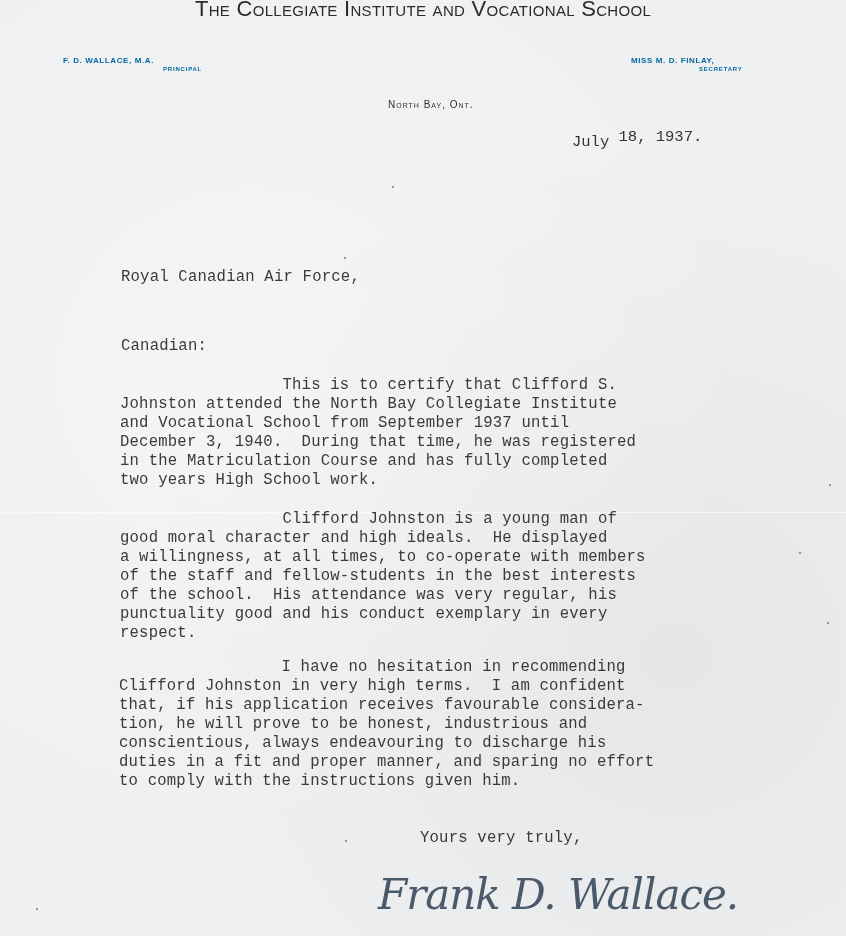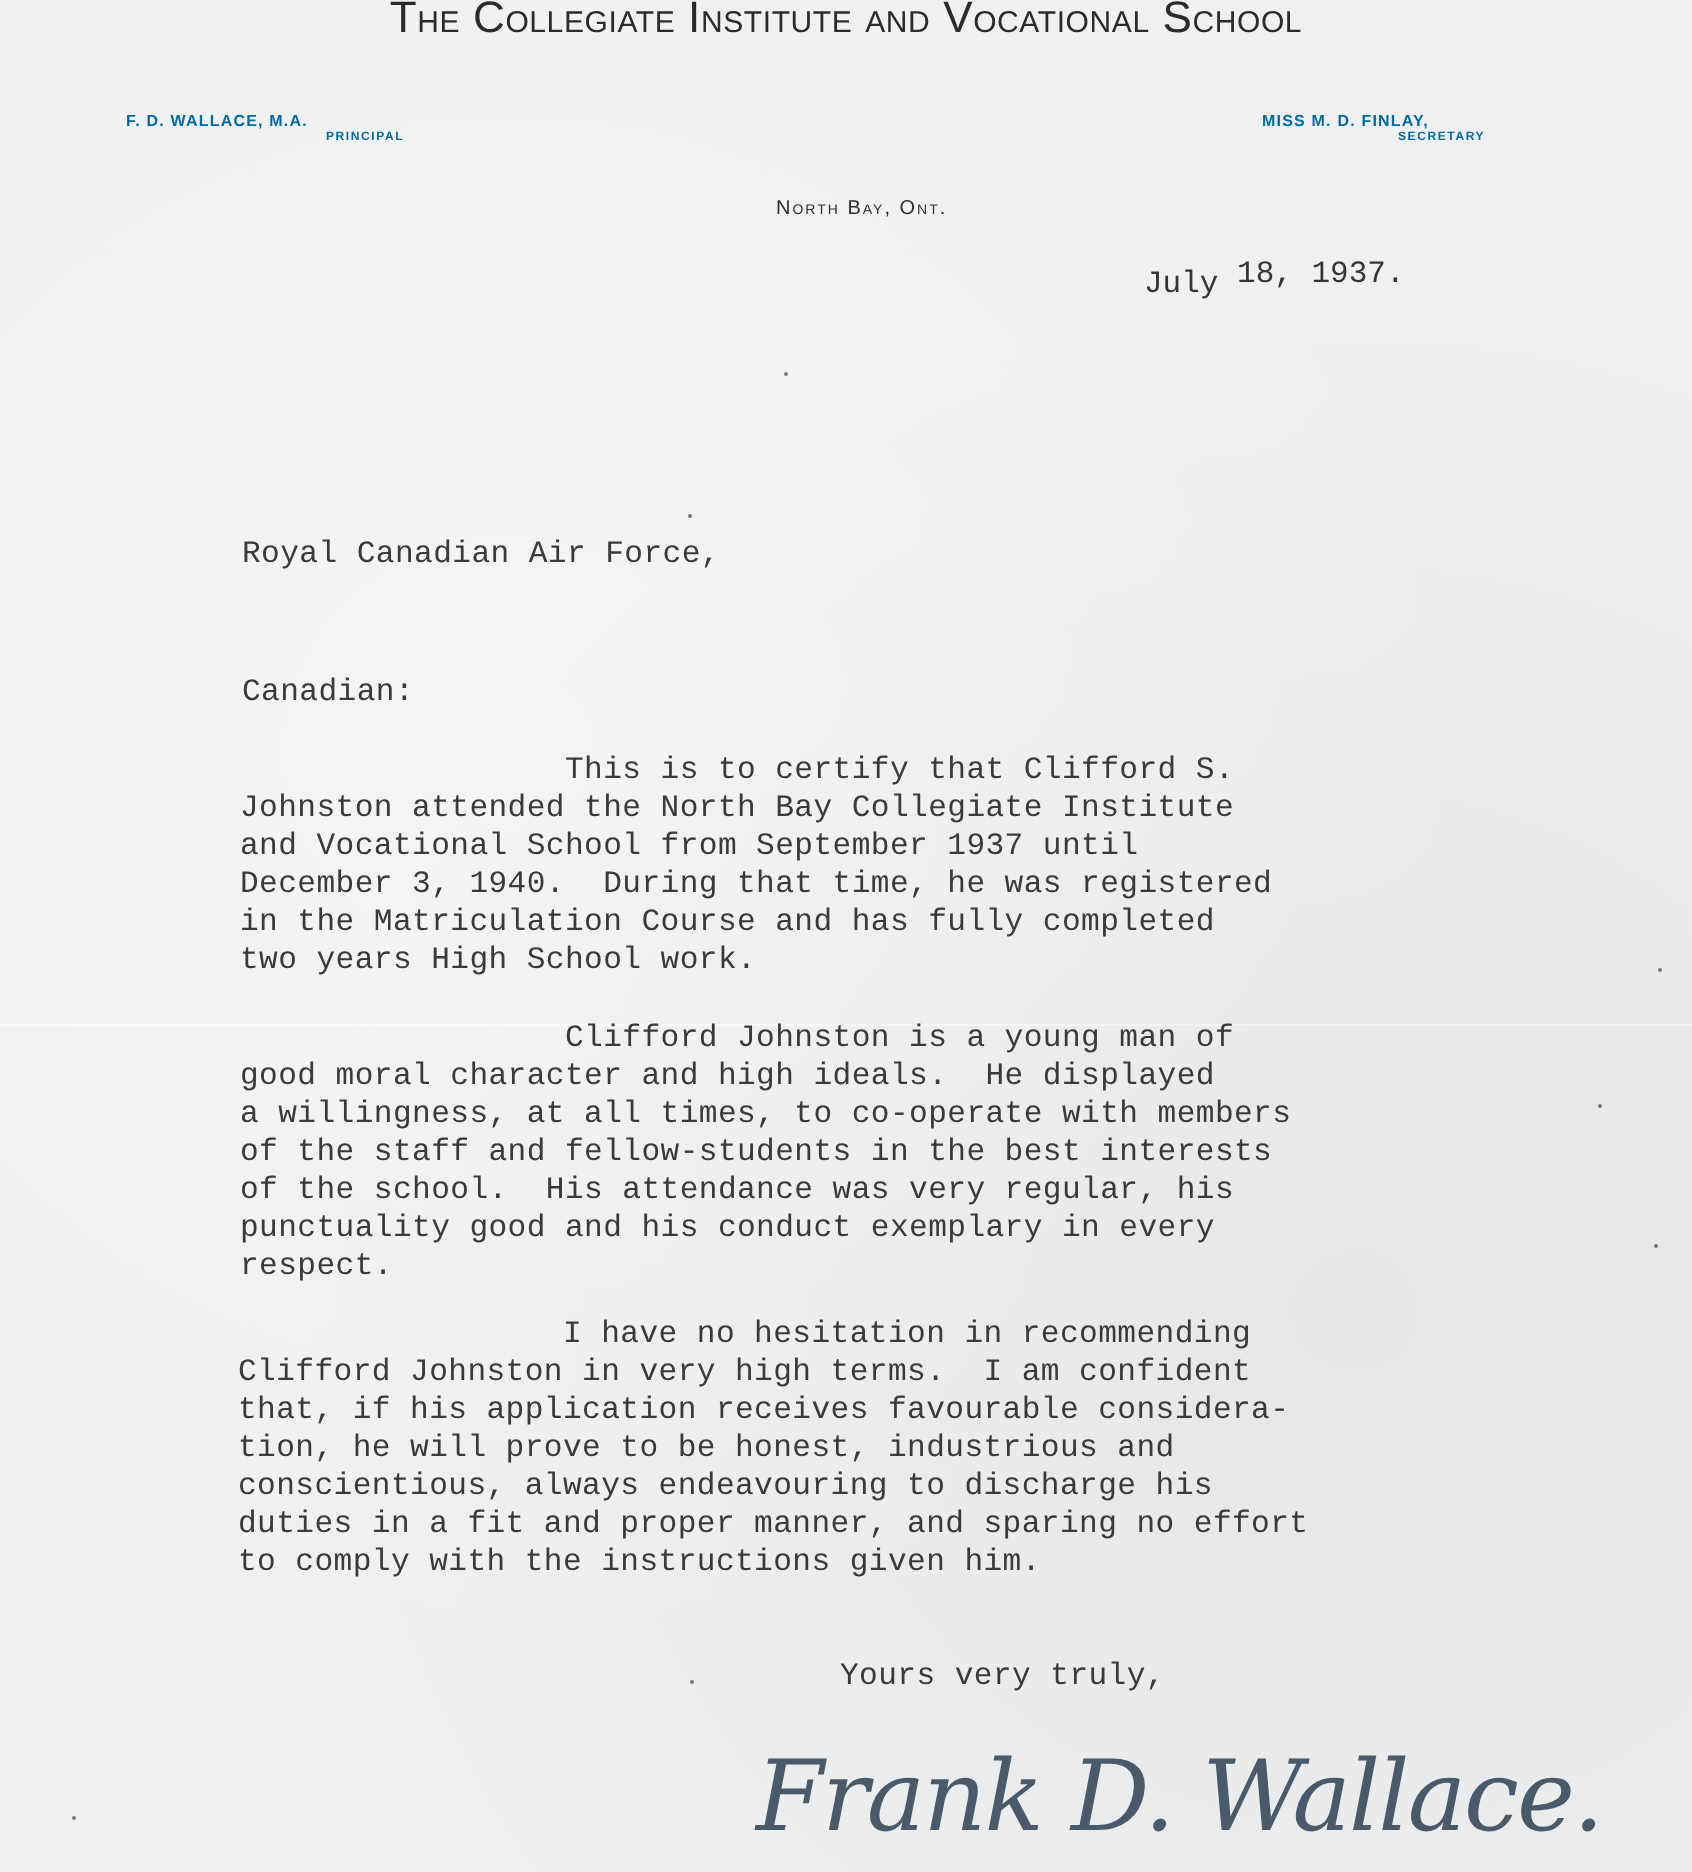--- a/index.html
+++ b/index.html
@@ -42,21 +42,21 @@
   .typed { position: absolute; font-size: 15.6px; line-height: 19px; white-space: pre; color: #3a3a3d; letter-spacing: 0.2px; }
   .address { left: 121px; top: 268px; }
   .salutation { left: 121px; top: 337px; }
   .para1 { left: 120px; top: 376px; }
   .para2 { left: 120px; top: 510px; }
   .para3 { left: 119px; top: 658px; }
   .closing { left: 420px; top: 829px; }
   .signature {
     position: absolute; left: 378px; top: 870px;
     font-family: "DejaVu Serif", serif; font-style: italic;
-    font-size: 49px; color: #4a5a6a; letter-spacing: -1px;
+    font-size: 42px; color: #4a5a6a; letter-spacing: -1px;
   }
   .dot { position: absolute; width: 2px; height: 2px; background: #777; border-radius: 50%; }
 </style>
 </head>
 <body>
 
 <div class="paper"></div>
 <div class="fold"></div>
 
 <div class="letterhead-title">The Collegiate Institute and Vocational School</div>

